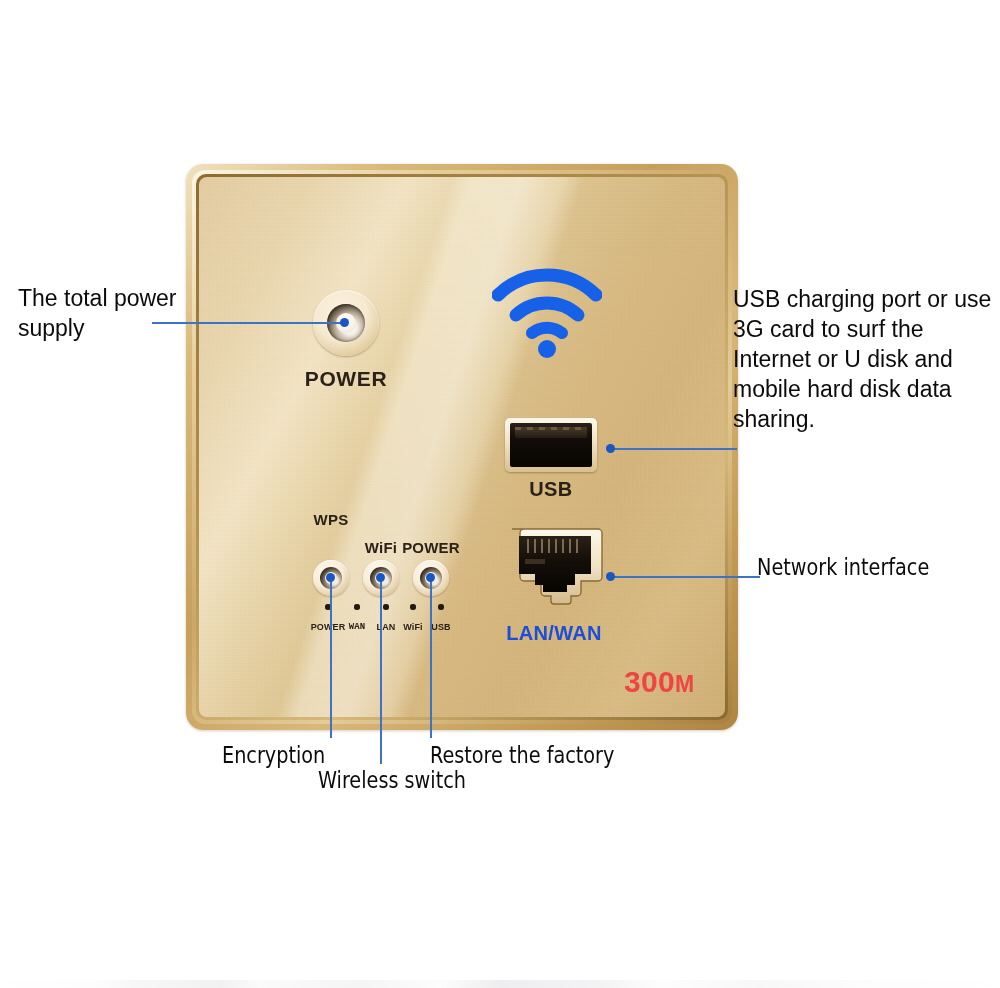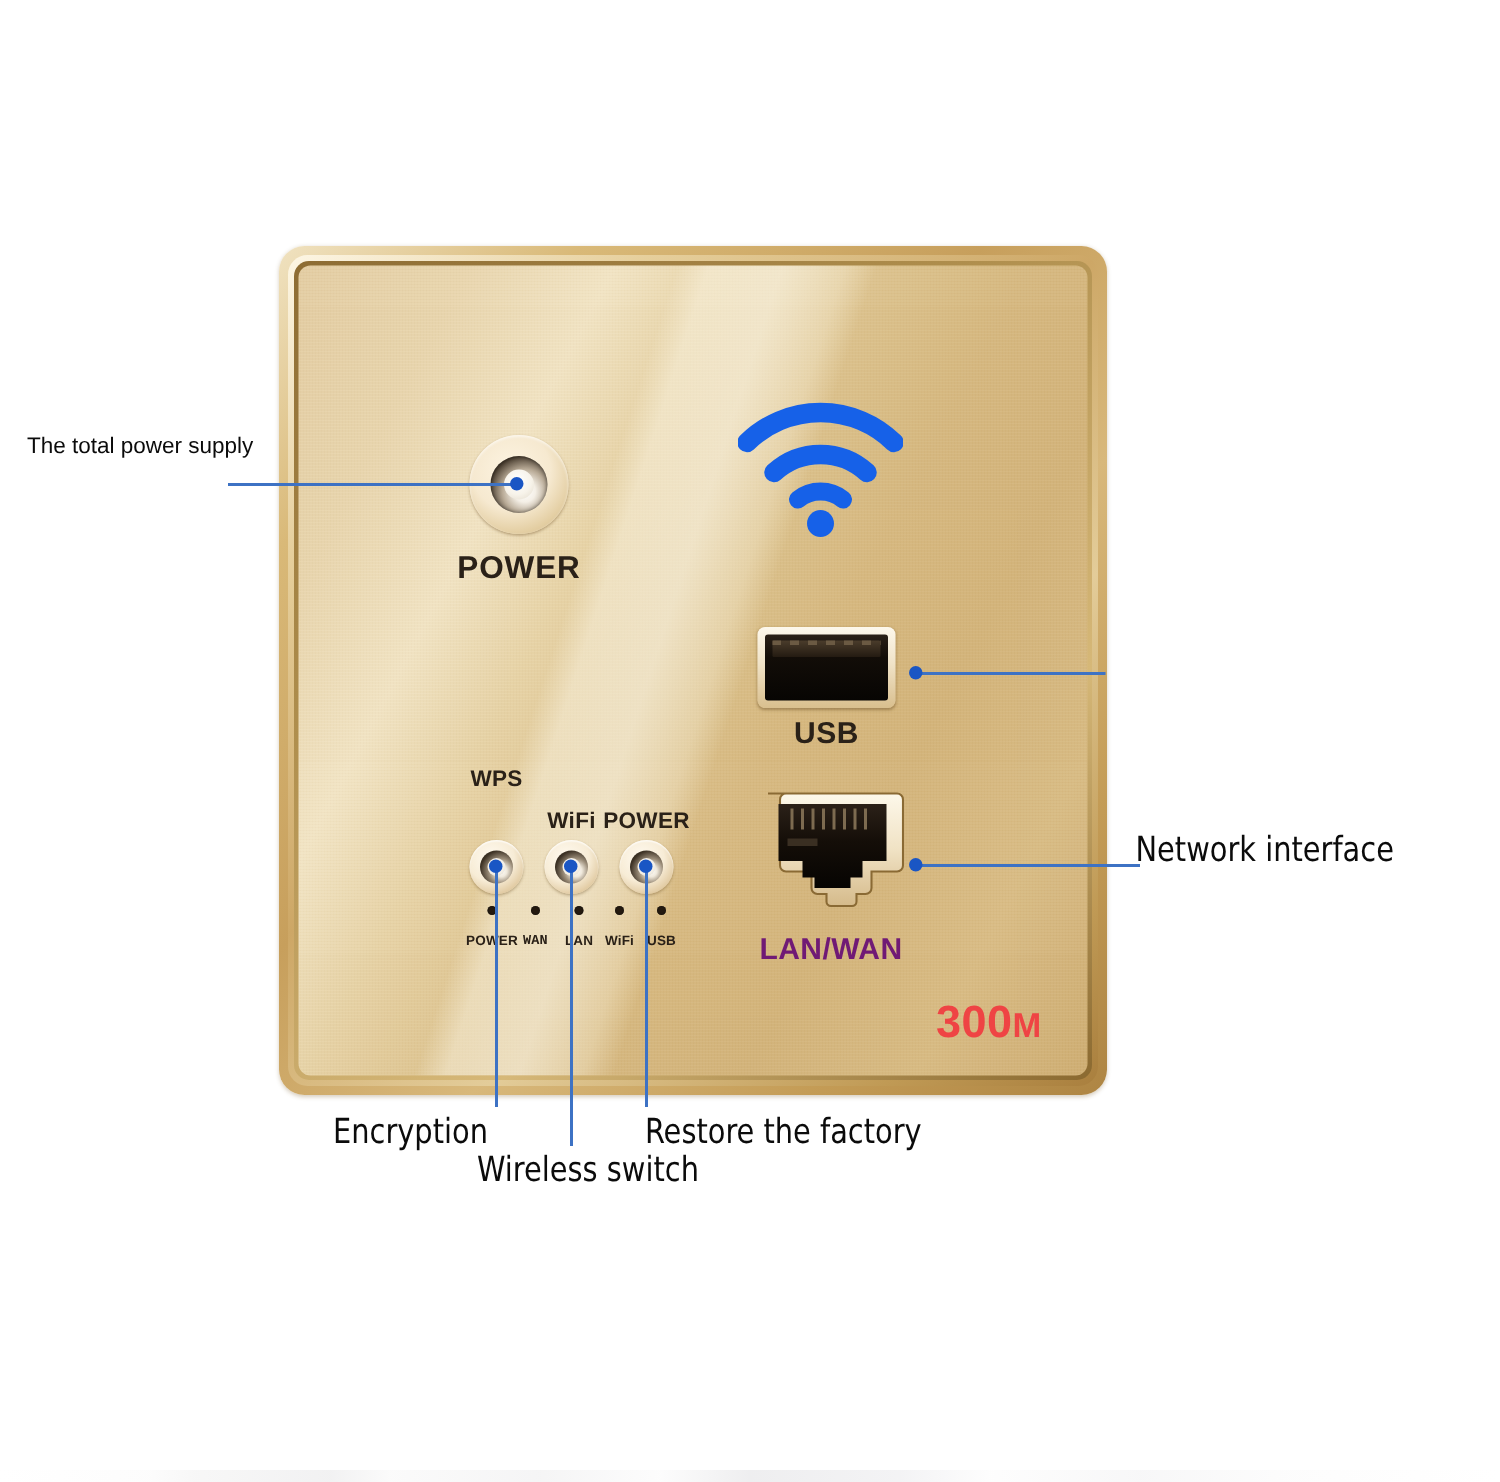--- a/index.html
+++ b/index.html
@@ -111,21 +111,21 @@
   }
   .label-usb{
     position:absolute;left:491px;top:478px;width:120px;text-align:center;
     font-size:20px;font-weight:700;color:#2a2118;letter-spacing:.4px;
   }
 
   
   .lan-port{position:absolute;left:507px;top:525px;width:96px;height:84px;}
   .label-lan{
     position:absolute;left:474px;top:622px;width:160px;text-align:center;
-    font-size:20px;font-weight:700;color:#701a75;letter-spacing:.3px;
+    font-size:20px;font-weight:700;color:#1d4ed8;letter-spacing:.3px;
   }
 
   
   .sbtn{
     position:absolute;width:36px;height:36px;border-radius:50%;
     background:radial-gradient(circle at 40% 34%,#fffaf0 0%,#f7ecd6 48%,#e3cda6 74%,#cbac76 100%);
     box-shadow:0 1px 2px rgba(110,80,35,.42), inset 0 1px 1px rgba(255,255,255,.75);
   }
   .sbtn-ring{
     position:absolute;left:7px;top:7px;width:22px;height:22px;border-radius:50%;
@@ -153,21 +153,21 @@
   
   .speed{
     position:absolute;left:624px;top:665px;
     font-weight:700;color:#ef4444;letter-spacing:.3px;white-space:nowrap;
   }
   .speed .n{font-size:30px;}
   .speed .m{font-size:23px;}
 
   
   .anno{position:absolute;color:#0b0b0b;}
-  .anno-wide{font-family:"Liberation Sans","DejaVu Sans",sans-serif;font-size:15px;line-height:30px;}
+  .anno-wide{font-family:"Liberation Sans","DejaVu Sans",sans-serif;font-size:23px;line-height:30px;}
   .anno-narrow{font-family:"DejaVu Sans Condensed","Liberation Sans",sans-serif;font-size:23px;line-height:30px;
                transform:scaleX(.93);transform-origin:left top;}
 
   .a-power{left:18px;top:283px;width:190px;}
   .a-usb{left:733px;top:284px;width:262px;}
   .a-net{left:757px;top:552px;white-space:nowrap;}
   .a-enc{left:222px;top:740px;white-space:nowrap;}
   .a-wls{left:318px;top:765px;white-space:nowrap;}
   .a-rst{left:430px;top:740px;white-space:nowrap;}
 
@@ -316,20 +316,21 @@
   <div class="lead-dot" style="left:326px;top:573px;"></div>
 
   <div class="lead lead-v" style="left:380px;top:578px;height:186px;"></div>
   <div class="lead-dot" style="left:376px;top:573px;"></div>
 
   <div class="lead lead-v" style="left:430px;top:578px;height:160px;"></div>
   <div class="lead-dot" style="left:426px;top:573px;"></div>
 
   <div class="anno anno-wide a-power">The total power supply</div>
 
+  <div class="anno anno-wide a-usb">USB charging port or use 3G card to surf the Internet or U disk and mobile hard disk data sharing.</div>
 
   <div class="anno anno-narrow a-net">Network interface</div>
 
   <div class="anno anno-narrow a-enc">Encryption</div>
 
   <div class="anno anno-narrow a-wls">Wireless switch</div>
 
   <div class="anno anno-narrow a-rst">Restore the factory</div>
 
   <div class="bottom-sliver"></div>

